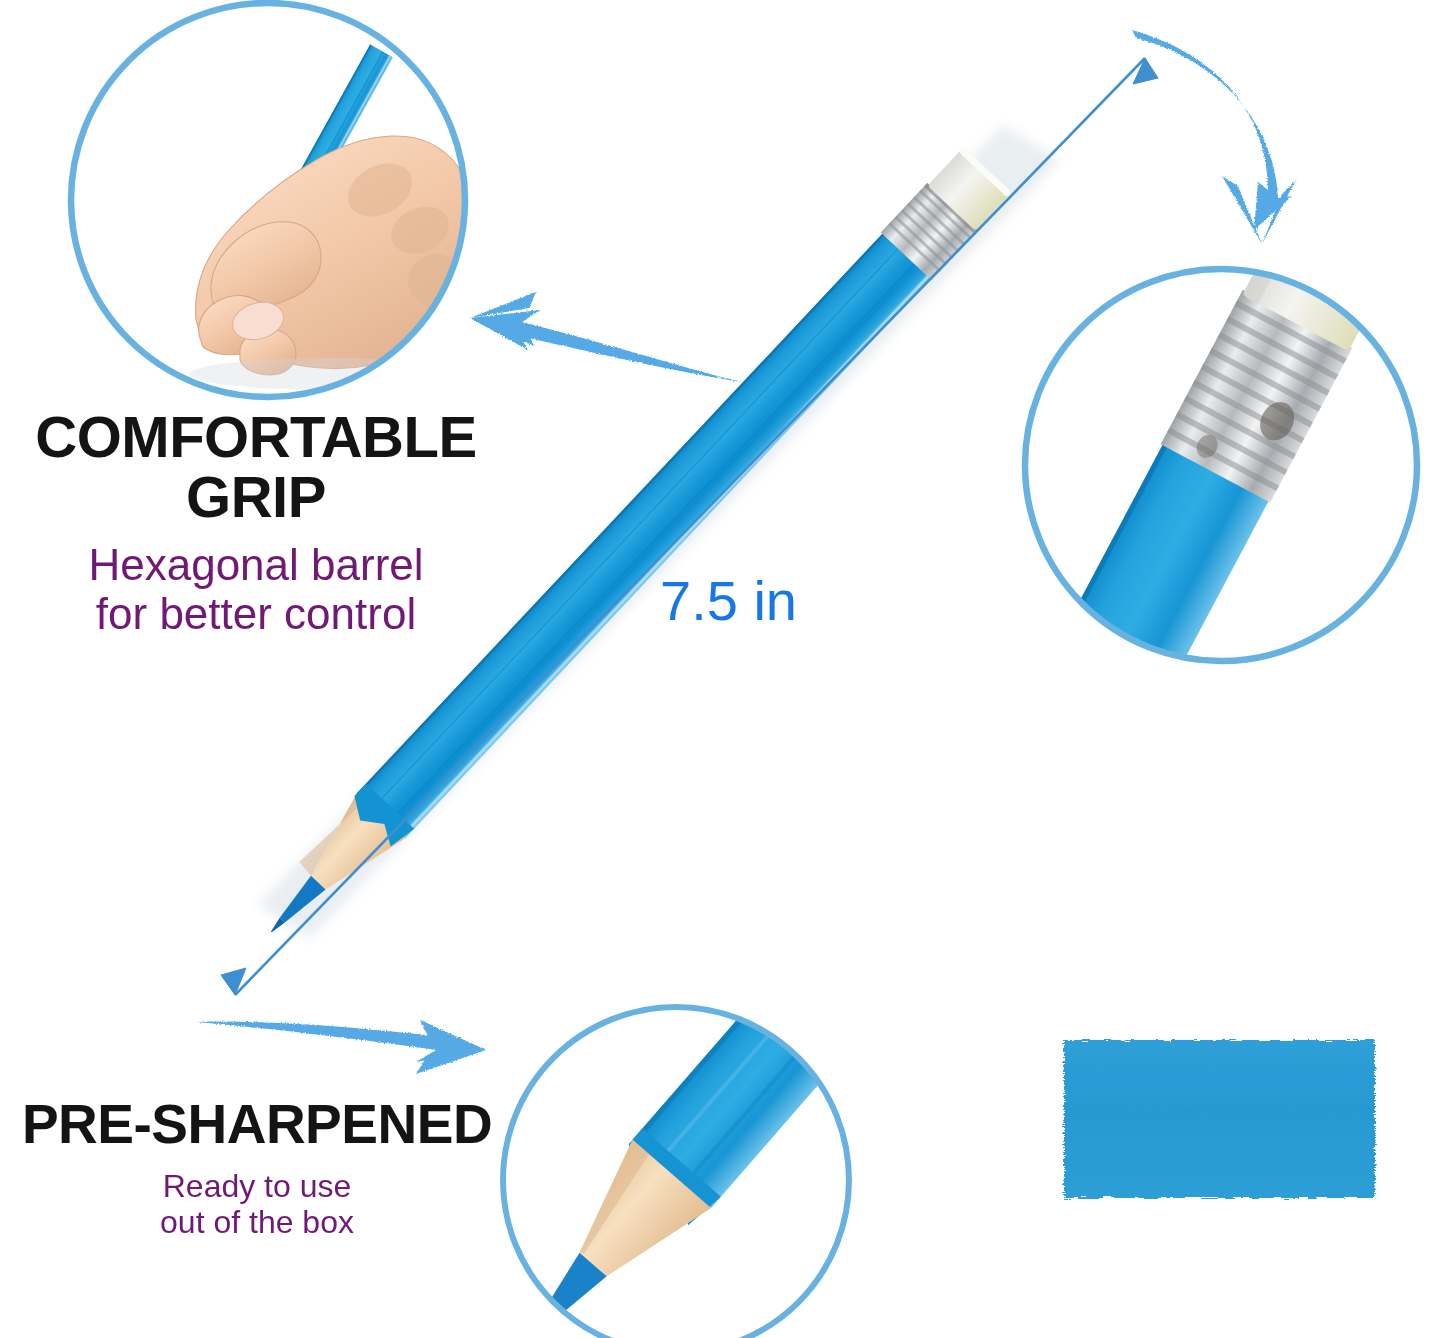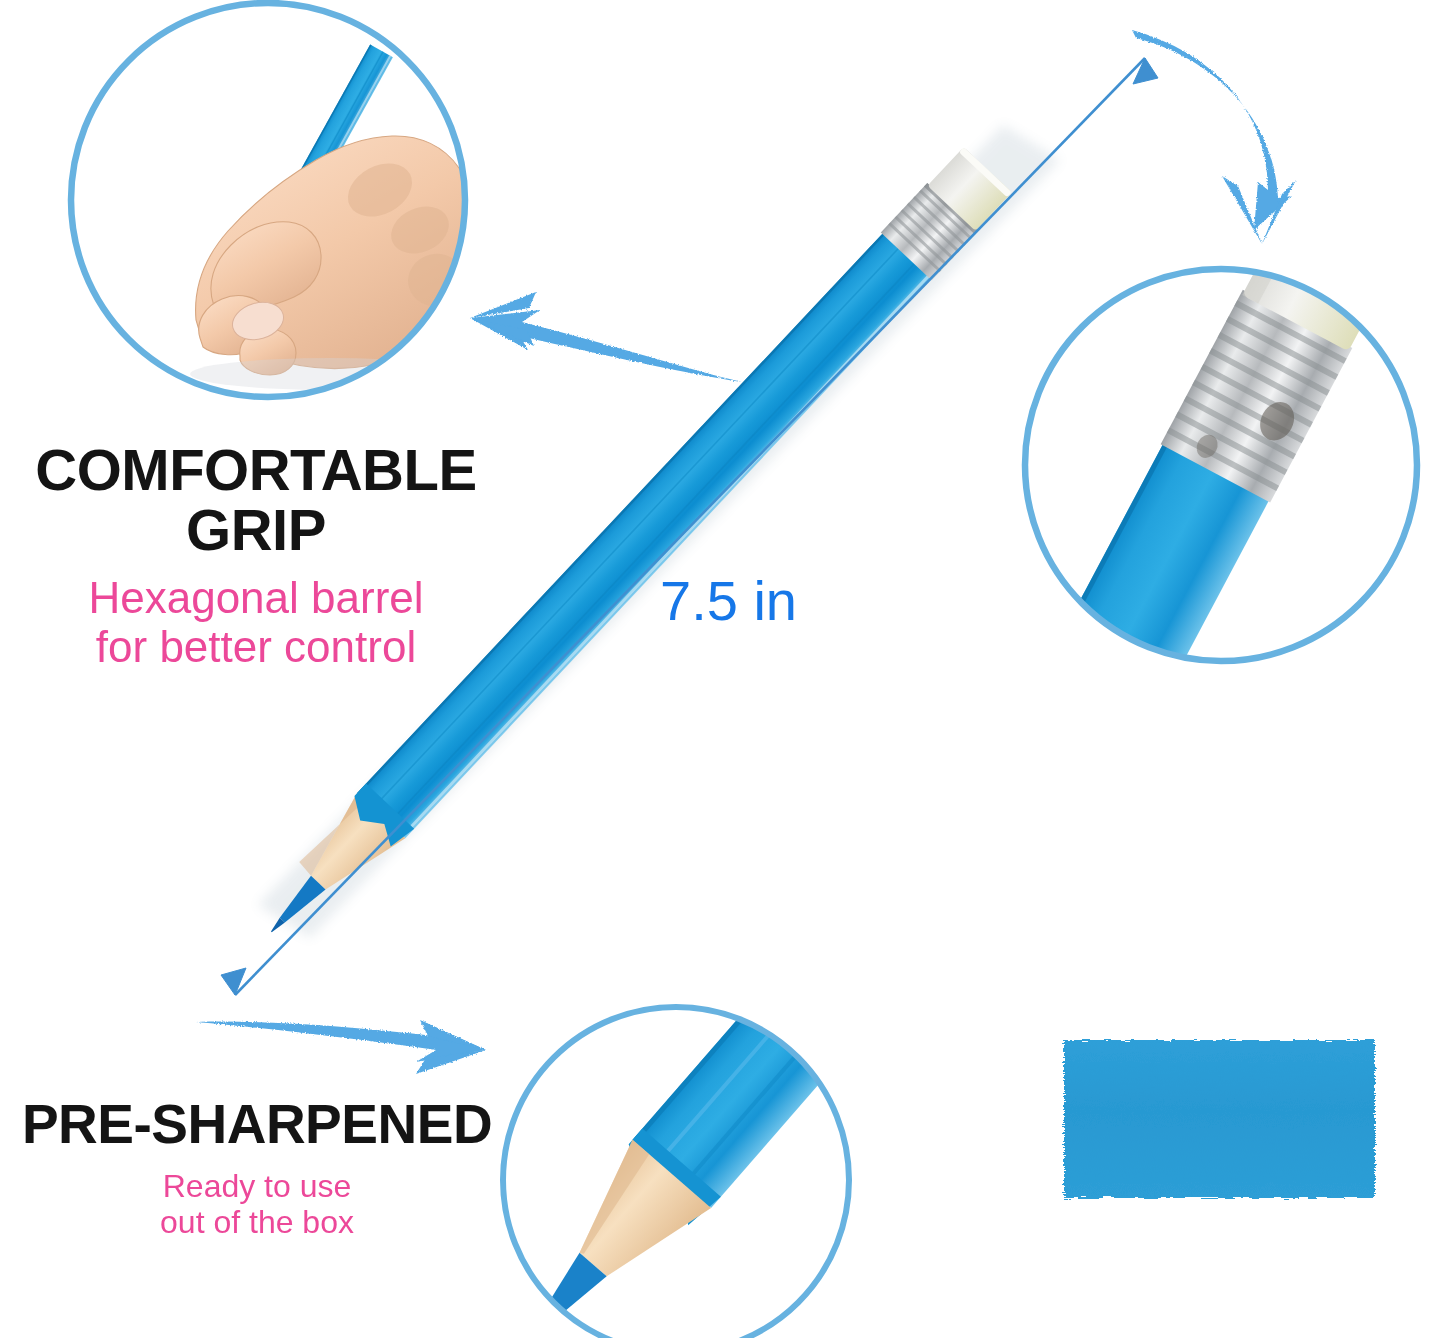--- a/index.html
+++ b/index.html
@@ -29,29 +29,29 @@
     position: absolute;
   }
   .feature-title {
     font-weight: bold;
     color: #141414;
     line-height: 1.04;
     letter-spacing: -0.5px;
     margin: 0;
   }
   .feature-desc {
-    color: #ec4899;
+    color: #701a75;
     line-height: 1.12;
     margin: 0;
     font-weight: 400;
   }
   
   #grip-block {
     left: 0px;
-    top: 440px;
+    top: 407px;
     width: 512px;
     text-align: center;
   }
   #grip-block .feature-title { font-size: 58px; }
   #grip-block .feature-desc { font-size: 44px; margin-top: 12px; }
 
   
   #eraser-block {
     left: 952px;
     top: 700px;

